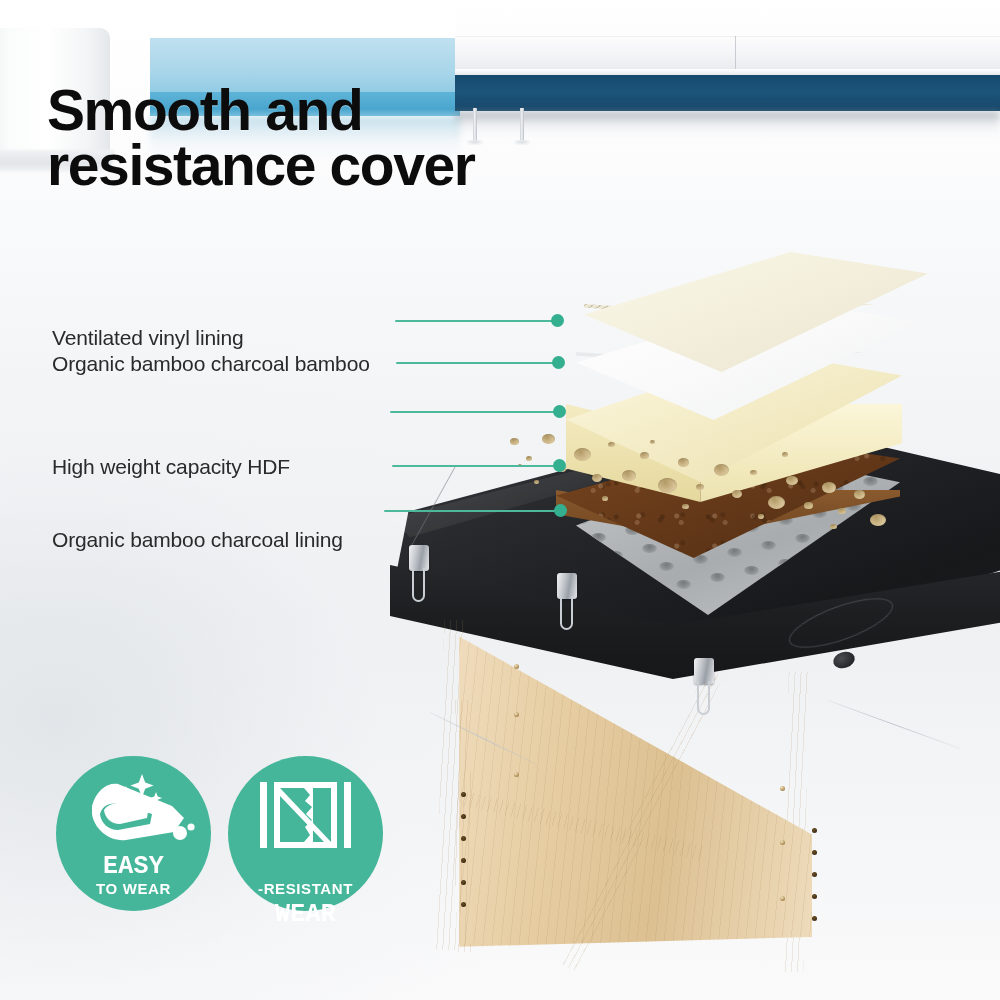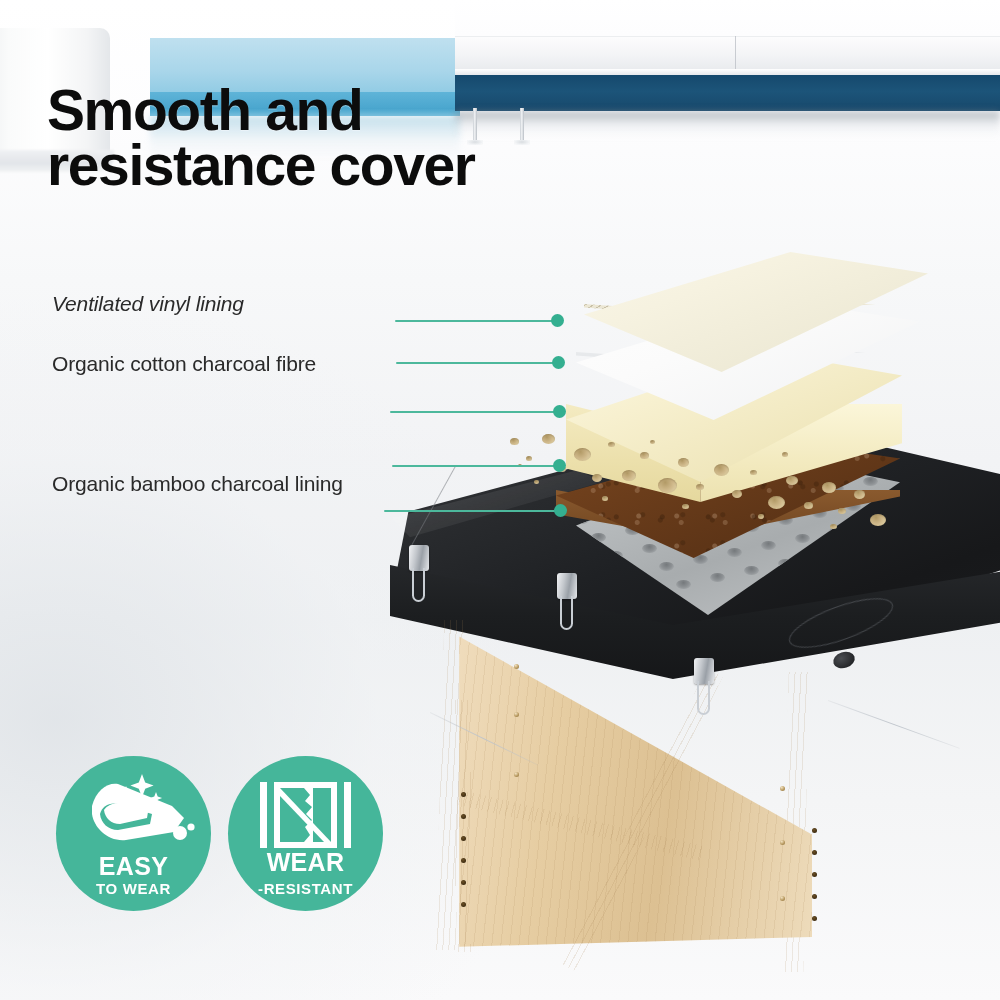--- a/index.html
+++ b/index.html
@@ -261,21 +261,21 @@
   }
   .lead { position:absolute; height:2px; background:#4cb89c; border-radius:1px; }
   .dot { position:absolute; width:13px; height:13px; border-radius:50%; background:#34af90; }
 
   
   .badge { position:absolute; width:155px; height:155px; border-radius:50%; background:#45b69a; }
   .badge-label {
     position:absolute; width:155px; text-align:center; color:#ffffff;
     font-weight:700; letter-spacing:.3px;
   }
-  .badge-l1 { font-size:25px; }
+  .badge-l1 { font-size:25px;font-family:Liberation Mono, monospace; }
   .badge-l2 { font-size:15px; letter-spacing:.6px; }
   .badge-icon { position:absolute; }
 </style>
 </head>
 <body>
 
 <div id="stage">
 
   <div class="scene">
     <div class="bg-floor"></div>
@@ -472,35 +472,36 @@
     <div class="sheet-cream-edge"></div>
     <div class="vent-ribs"></div>
     <div class="sheet-cream-top"></div>
   </div>
 
   <div class="headline">Smooth and
 resistance cover</div>
 
   <div class="labels">
 
-    <div class="lbl" style="left:52px;  top:292px;font-style:italic;">Ventilated vinyl lining</div>
+    <div class="lbl" style="left:52px;  top:326px;">Ventilated vinyl lining</div>
     <div class="lead" style="left:395px; top:320px; width:168px;"></div>
     <div class="dot" style="left:551px; top:314px;"></div>
 
-    <div class="lbl" style="left:52px;  top:352px;">Organic cotton charcoal fibre</div>
+    <div class="lbl" style="left:52px;  top:352px;">Organic bamboo charcoal bamboo</div>
     <div class="lead" style="left:396px; top:362px; width:168px;"></div>
     <div class="dot" style="left:552px; top:356px;"></div>
 
     <div class="lead" style="left:390px; top:411px; width:175px;"></div>
     <div class="dot" style="left:553px; top:405px;"></div>
 
+    <div class="lbl" style="left:52px;  top:455px;">High weight capacity HDF</div>
     <div class="lead" style="left:392px; top:465px; width:173px;"></div>
     <div class="dot" style="left:553px; top:459px;"></div>
 
-    <div class="lbl" style="left:52px;  top:472px;">Organic bamboo charcoal lining</div>
+    <div class="lbl" style="left:52px;  top:528px;">Organic bamboo charcoal lining</div>
     <div class="lead" style="left:384px; top:510px; width:182px;"></div>
     <div class="dot" style="left:554px; top:504px;"></div>
   </div>
 
   <div class="badge" style="left:56px; top:756px;"></div>
   <span class="badge-icon" style="left:56px; top:770px;">
     <svg width="155" height="86" viewBox="0 0 155 86">
       <g fill="#ffffff">
         <path d="M36 36 C40 20, 52 12, 62 14 L116 36 L128 48 L118 62 L70 70 C52 72, 38 58, 36 44 Z"></path>
         <path d="M44 44 C46 36, 54 32, 62 34 L96 44 L94 54 L62 60 C52 60, 45 53, 44 44 Z" fill="#45b69a"></path>
@@ -522,16 +523,16 @@
       <g fill="#ffffff">
         <rect x="32" y="12" width="7" height="66"></rect>
         <rect x="116" y="12" width="7" height="66"></rect>
         <path d="M46 12 H109 V78 H46 Z" fill="#ffffff"></path>
         <path d="M52 18 H103 V72 H52 Z" fill="#45b69a"></path>
         <path d="M76 18 l6 7 -5 6 7 6 -6 7 6 6 -7 7 5 8 -6 7 h9 V18 z" fill="#ffffff"></path>
         <path d="M52 18 L103 72 L96 72 L52 26 Z" fill="#ffffff"></path>
       </g>
     </svg>
   </span>
-  <div class="badge-label badge-l1" style="left:228px; top:848px;">WEAR</div>
+  <div class="badge-label badge-l1" style="left:228px; top:900px;">WEAR</div>
   <div class="badge-label badge-l2" style="left:228px; top:880px;">-RESISTANT</div>
 
 </div>
 
 </body></html>

